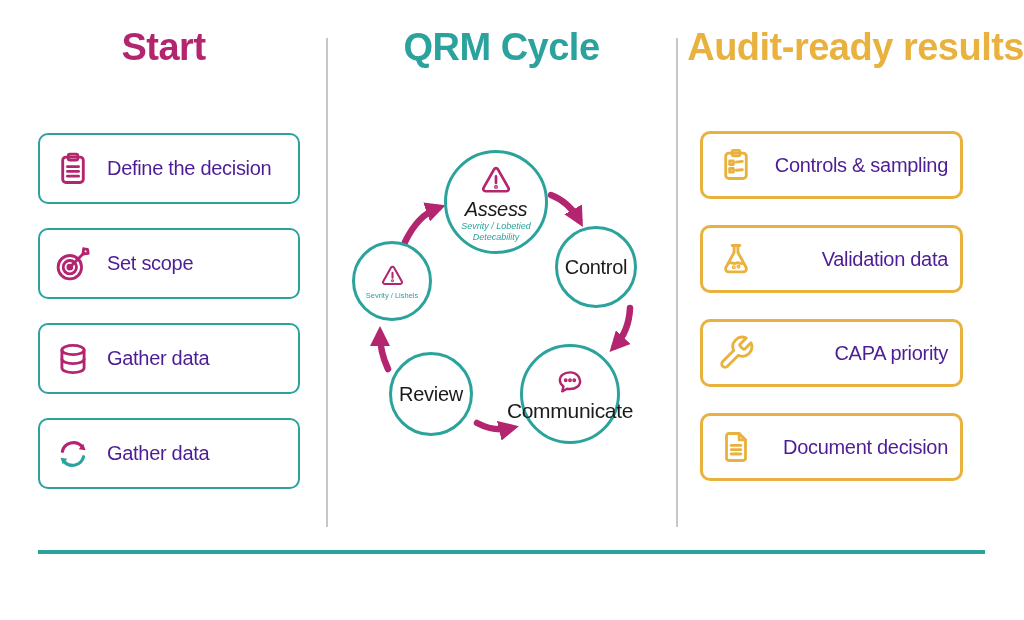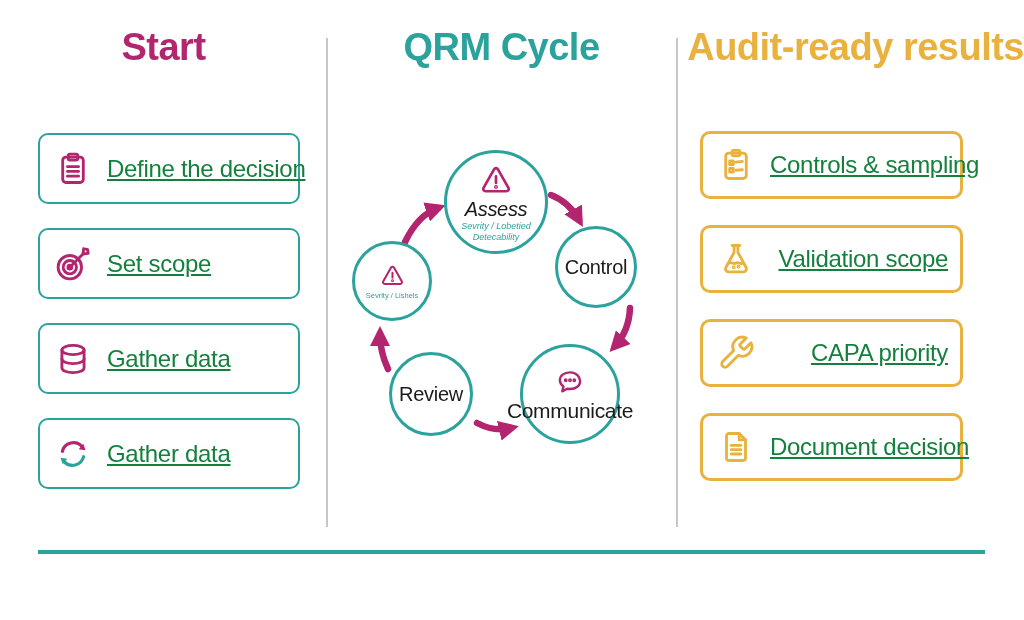--- a/index.html
+++ b/index.html
@@ -16,21 +16,21 @@
   .col-title.results { left:676px; width:348px; color:#E9B23E;text-align:right; }
 
   
   .vdivider{ position:absolute; top:38px; width:2px; height:489px; background:#c7c7c7; }
   .vdivider.left { left:326px; }
   .vdivider.right{ left:676px; }
 
   
   .card{ position:absolute; display:flex; align-items:center; gap:15px;
     background:#fff; border-radius:10px; padding:0 12px 0 14px; }
-  .card .label{ font-size:24px; color:#15803d; font-weight:500; letter-spacing:-0.3px; white-space:nowrap;text-decoration:underline; }
+  .card .label{ font-size:20px; color:#4c1d95; font-weight:500; letter-spacing:-0.3px; white-space:nowrap; }
   .card.teal{ border:2.5px solid #2BA39C; left:38px; width:262px; height:71px; }
   .card.gold{ border:3px solid #E9B23E; left:700px; width:263px; height:68px;justify-content:space-between; }
   .card .icn{ flex:0 0 auto; display:flex; }
   .card.teal .icn{ color:#B3256F; width:38px; height:38px; }
   .card.gold .icn{ color:#E9B23E; width:38px; height:38px; }
   .icn svg{ width:100%; height:100%; }
 
   
   .node{ position:absolute; background:#fff; border:3px solid #2BA39C; border-radius:50%;
     display:flex; flex-direction:column; align-items:center; justify-content:center;
@@ -130,21 +130,21 @@
   <div class="card gold" style="top:225px">
     <span class="icn">
         <svg viewBox="0 0 24 24" fill="none" stroke="currentColor" stroke-width="1.8" stroke-linecap="round" stroke-linejoin="round">
           <path d="M9.6 3.5 h4.8"></path>
           <path d="M10.8 3.5 v4.3 L5.6 17.4 a1.9 1.9 0 0 0 1.7 2.7 h9.4 a1.9 1.9 0 0 0 1.7 -2.7 L13.2 7.8 V3.5"></path>
           <path d="M7.6 14.6 c1.6 -1 3 0.9 4.4 0 s2.9 0.9 4.4 0.1"></path>
           <circle cx="10.6" cy="17.2" r="0.4" fill="currentColor"></circle>
           <circle cx="13.6" cy="16.8" r="0.4" fill="currentColor"></circle>
         </svg>
       </span>
-    <span class="label">Validation scope</span>
+    <span class="label">Validation data</span>
   </div>
   <div class="card gold" style="top:319px">
     <span class="icn">
         <svg viewBox="0 0 24 24" fill="none" stroke="currentColor" stroke-width="1.8" stroke-linecap="round" stroke-linejoin="round">
           <path d="M14.7 6.3a1 1 0 0 0 0 1.4l1.6 1.6a1 1 0 0 0 1.4 0l3.77-3.77a6 6 0 0 1-7.94 7.94l-6.91 6.91a2.12 2.12 0 0 1-3-3l6.91-6.91a6 6 0 0 1 7.94-7.94l-3.76 3.76z"></path>
         </svg>
       </span>
     <span class="label">CAPA priority</span>
   </div>
   <div class="card gold" style="top:413px">

